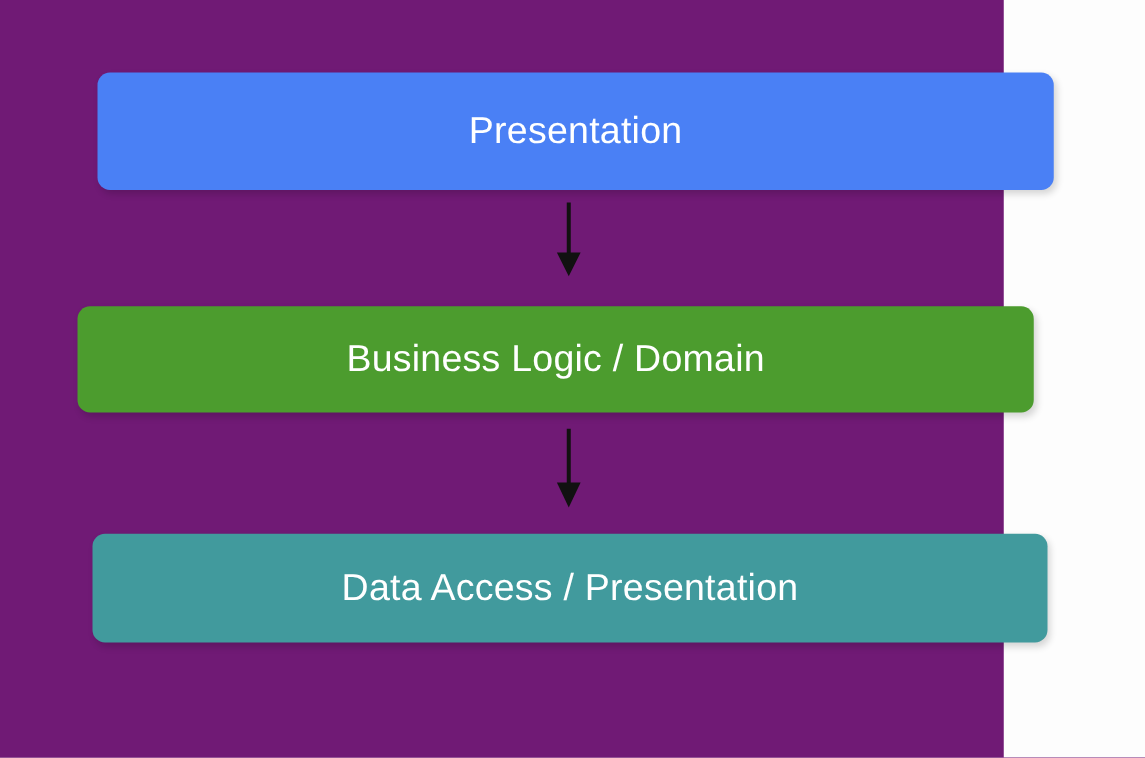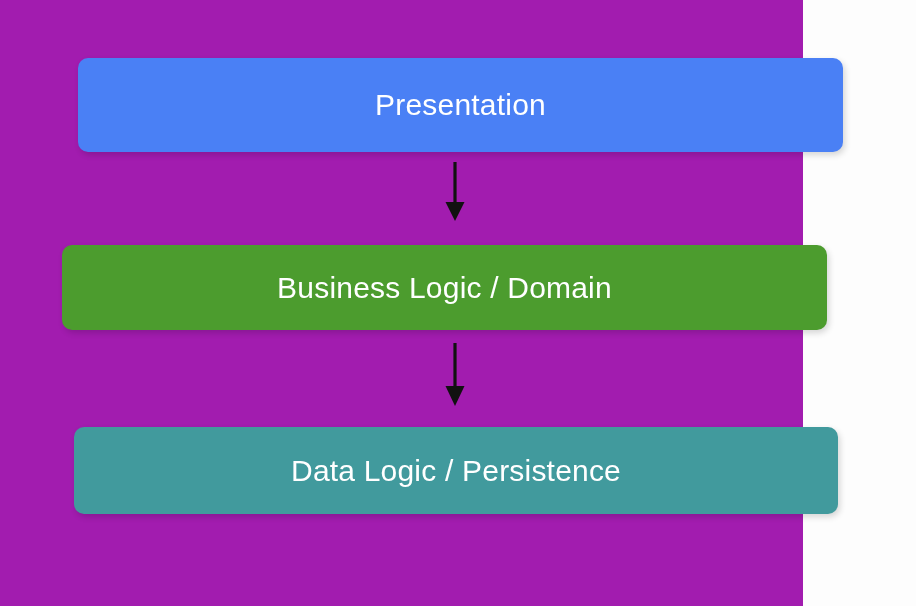--- a/index.html
+++ b/index.html
@@ -11,21 +11,21 @@
     height: 606px;
     background: #fdfdfd;
     font-family: "Liberation Sans", sans-serif;
     overflow: hidden;
   }
 
   #diagram-canvas {
     position: relative;
     width: 803px;
     height: 606px;
-    background: #a21caf;
+    background: #701a75;
   }
 
   .layer-box {
     position: absolute;
     display: flex;
     align-items: center;
     justify-content: center;
     border-radius: 10px;
     box-shadow: 2px 3px 6px rgba(0, 0, 0, 0.16);
     box-sizing: border-box;
@@ -113,16 +113,16 @@
   </div>
 
   <div class="connector-arrow" id="arrow-business-to-data">
     <svg viewBox="0 0 52 70" preserveAspectRatio="none">
       <line x1="26" y1="3" x2="26" y2="50" stroke="#111111" stroke-width="3.2"></line>
       <polygon points="26,66 16.5,46 35.5,46" fill="#111111"></polygon>
     </svg>
   </div>
 
   <div class="layer-box" id="box-data-access">
-    <span class="layer-label">Data Logic / Persistence</span>
+    <span class="layer-label">Data Access / Presentation</span>
   </div>
 
 </div>
 
 </body></html>

